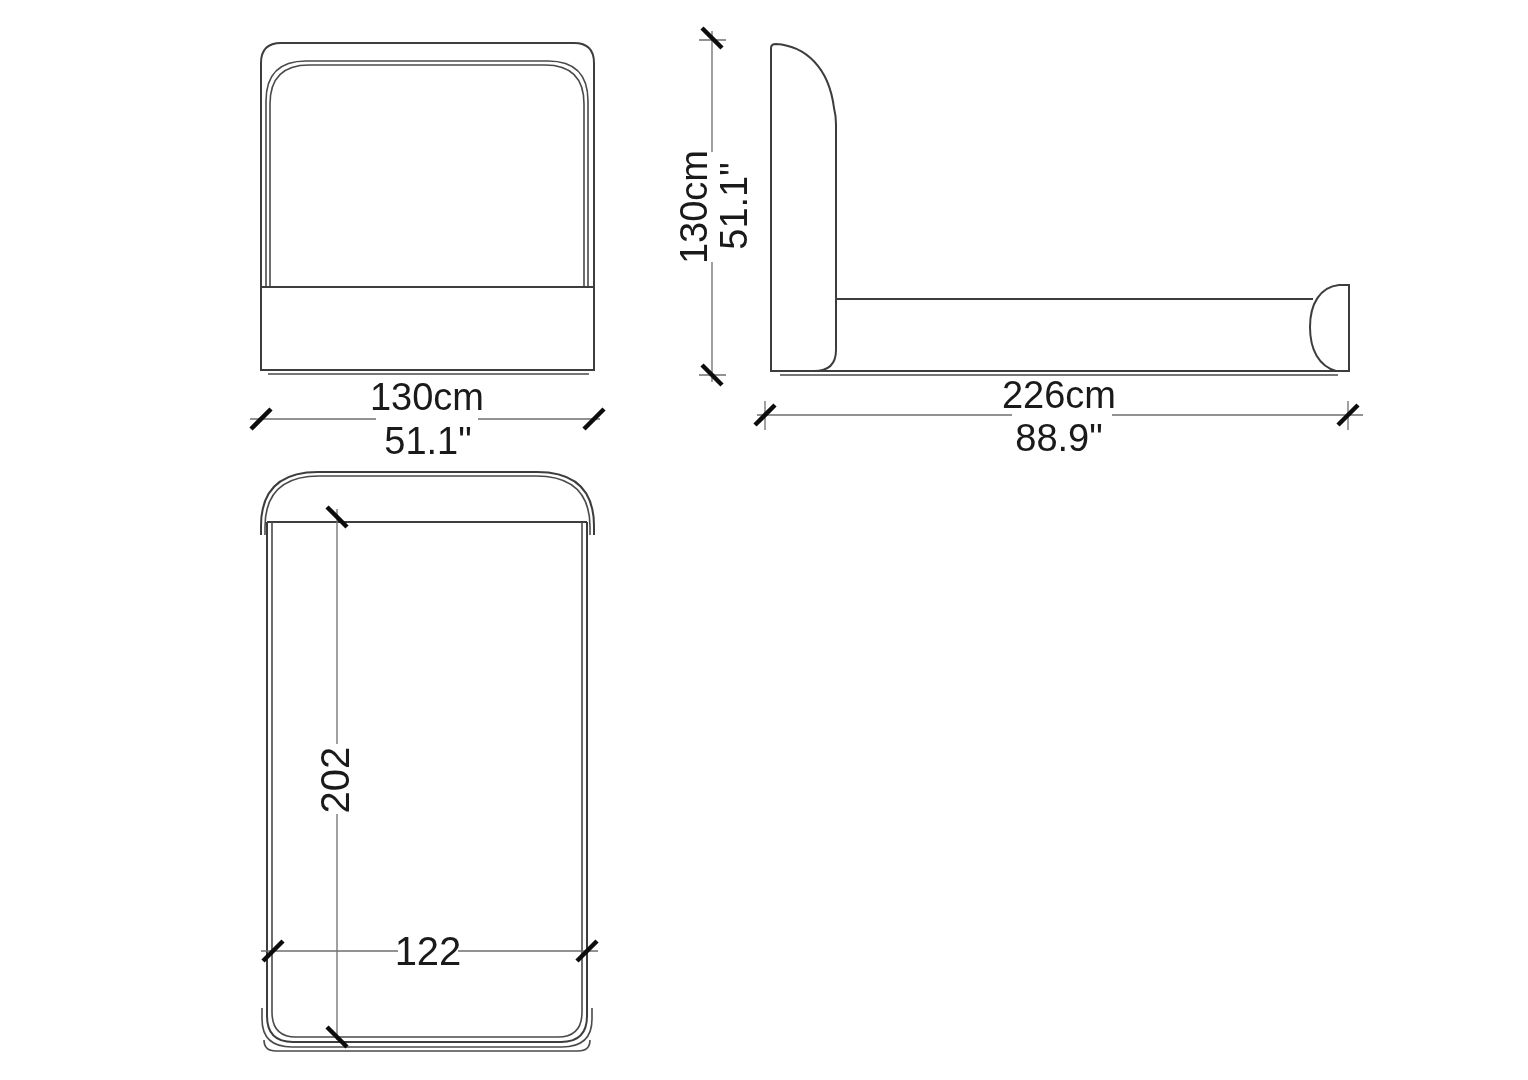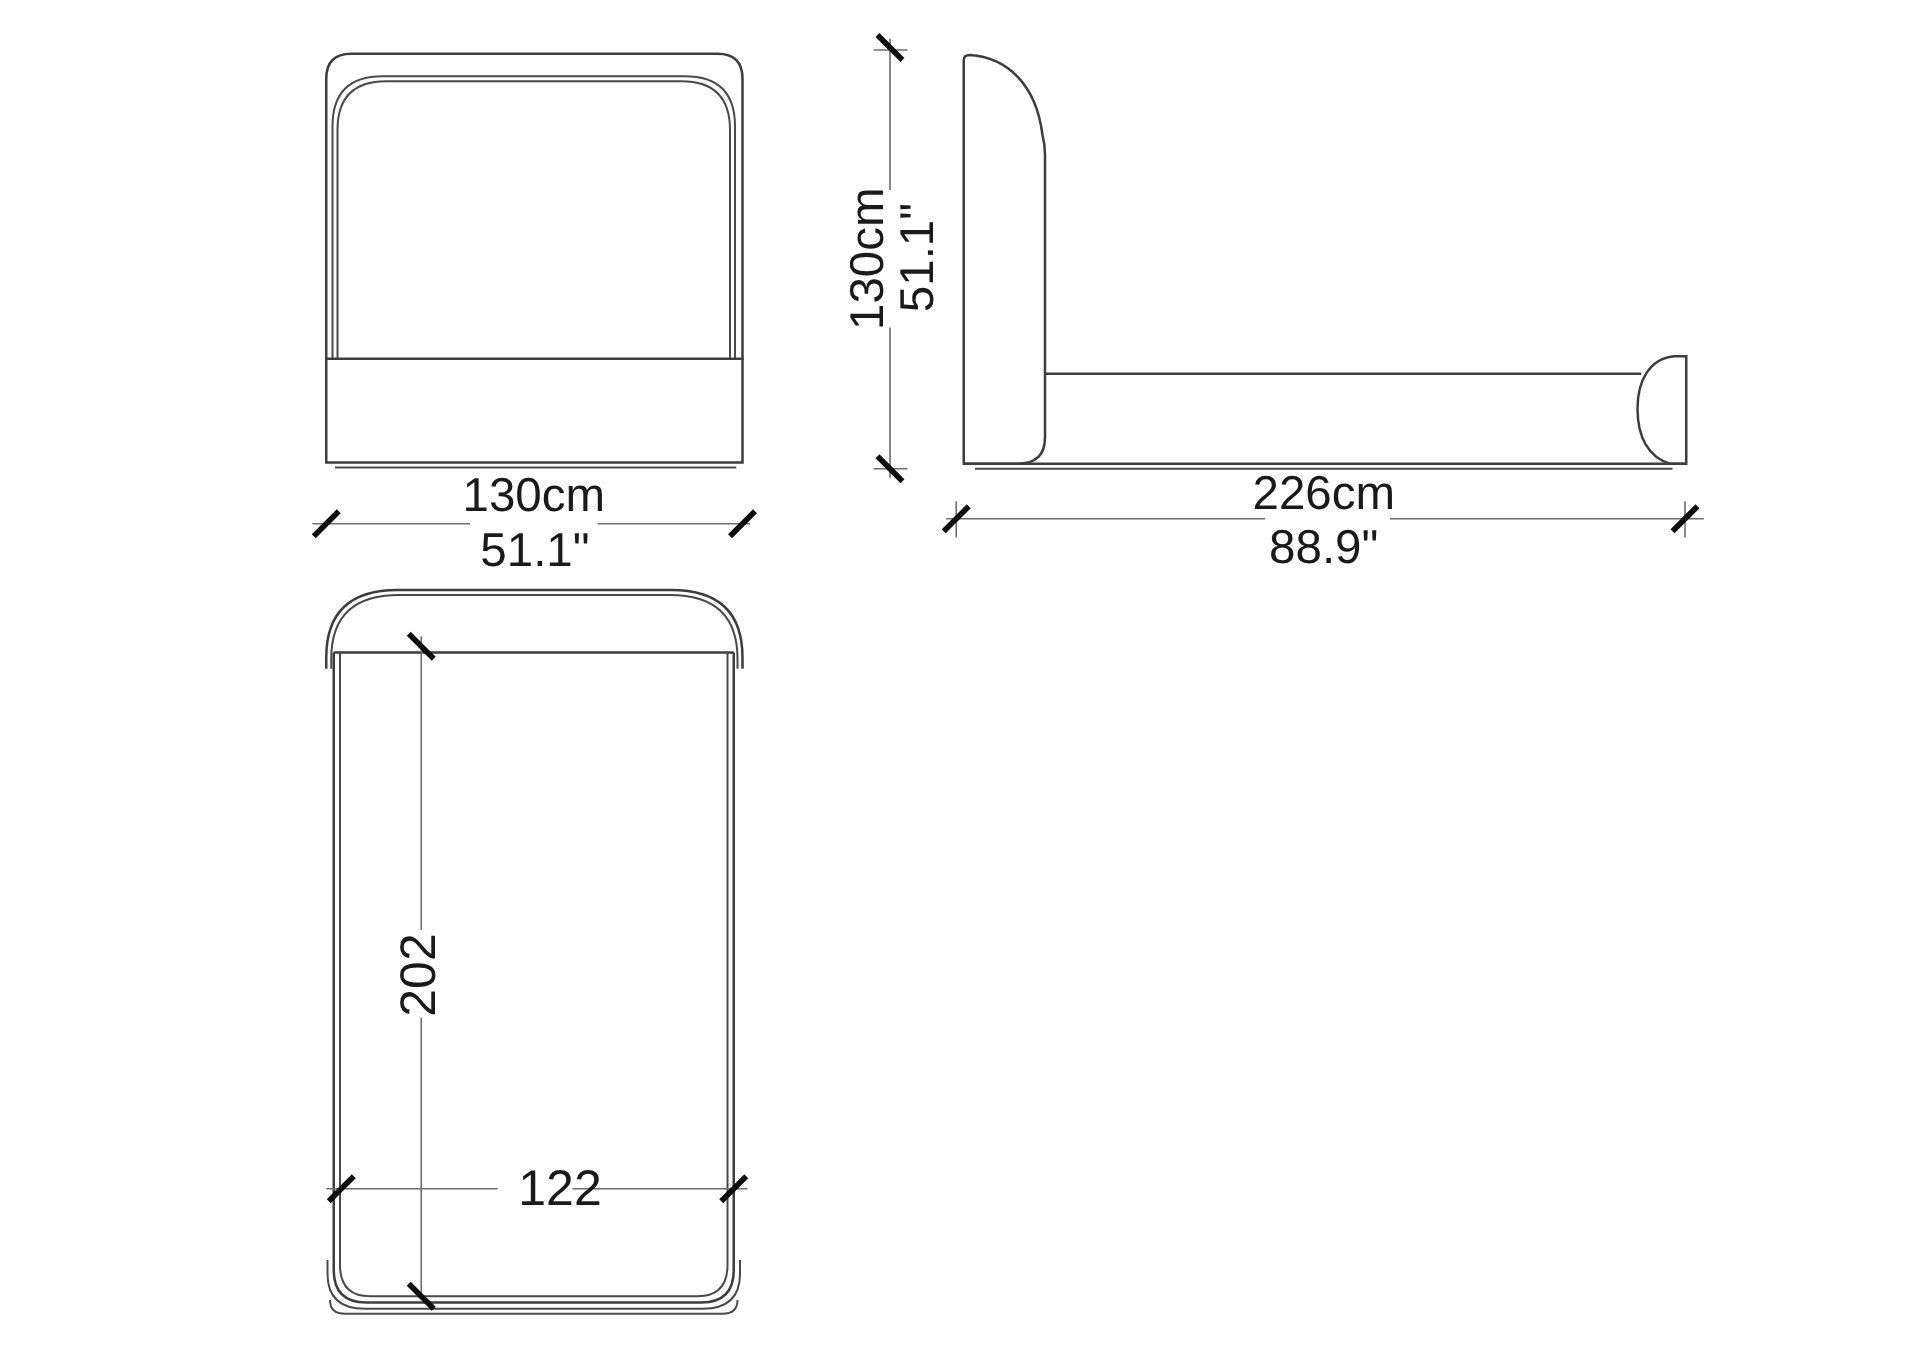--- a/index.html
+++ b/index.html
@@ -109,15 +109,15 @@
   <div class="dim-label" style="left:427px; top:397px;">130cm</div>
   <div class="dim-label" style="left:428px; top:441px;">51.1"</div>
 
   <div class="dim-label rotated" style="left:694px; top:207px;">130cm</div>
   <div class="dim-label rotated" style="left:734px; top:206px;">51.1"</div>
 
   <div class="dim-label" style="left:1059px; top:395px;">226cm</div>
   <div class="dim-label" style="left:1059px; top:438px;">88.9"</div>
 
   <div class="dim-label rotated large" style="left:335px; top:780px;">202</div>
-  <div class="dim-label large" style="left:428px; top:951px;margin-left:20px;">122</div>
+  <div class="dim-label large" style="left:428px; top:951px;">122</div>
 
 </div>
 
 </body></html>

